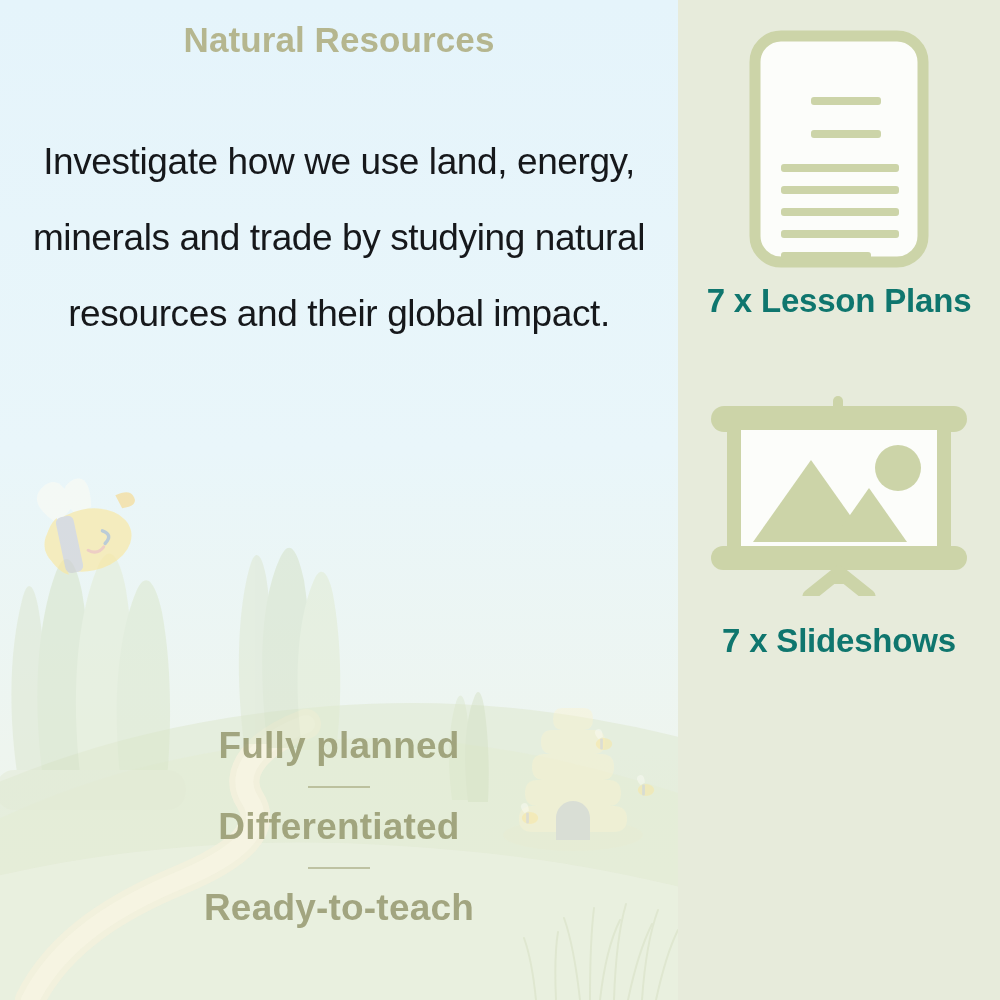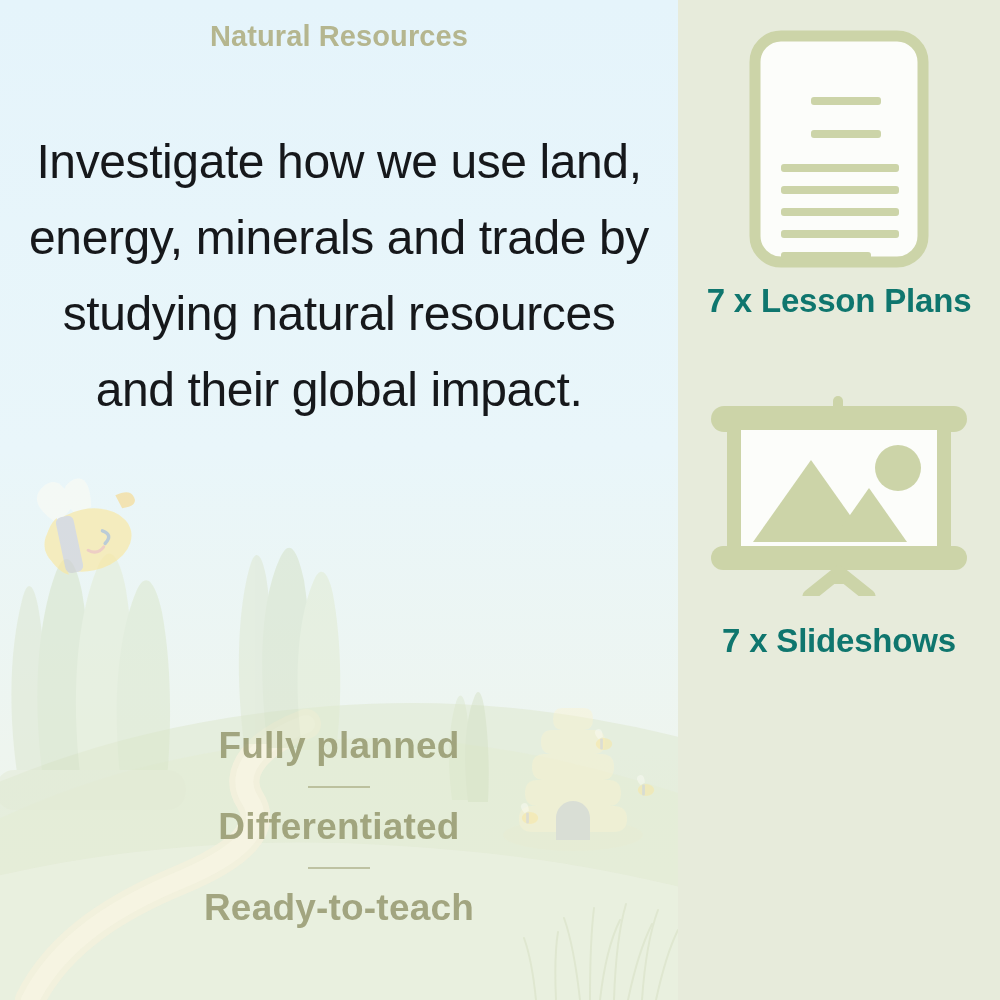--- a/index.html
+++ b/index.html
@@ -32,34 +32,34 @@
 
   
   .scene { position: absolute; inset: 0; }
   .scene svg { display: block; width: 678px; height: 1000px; }
 
   
   .kicker {
     position: absolute;
     top: 20px; left: 0; right: 0;
     text-align: center;
-    font-size: 29px;
+    font-size: 35px;
     font-weight: 700;
     letter-spacing: .1px;
     color: #b5b68f;
   }
 
   
   .description {
     position: absolute;
     top: 124px;
     left: 26px;
     width: 626px;
     text-align: center;
-    font-size: 48px;
+    font-size: 37px;
     line-height: 76px;
     font-weight: 400;
     color: #16181b;
     letter-spacing: -0.4px;
   }
 
   
   .features {
     position: absolute;
     left: 0; right: 0;

